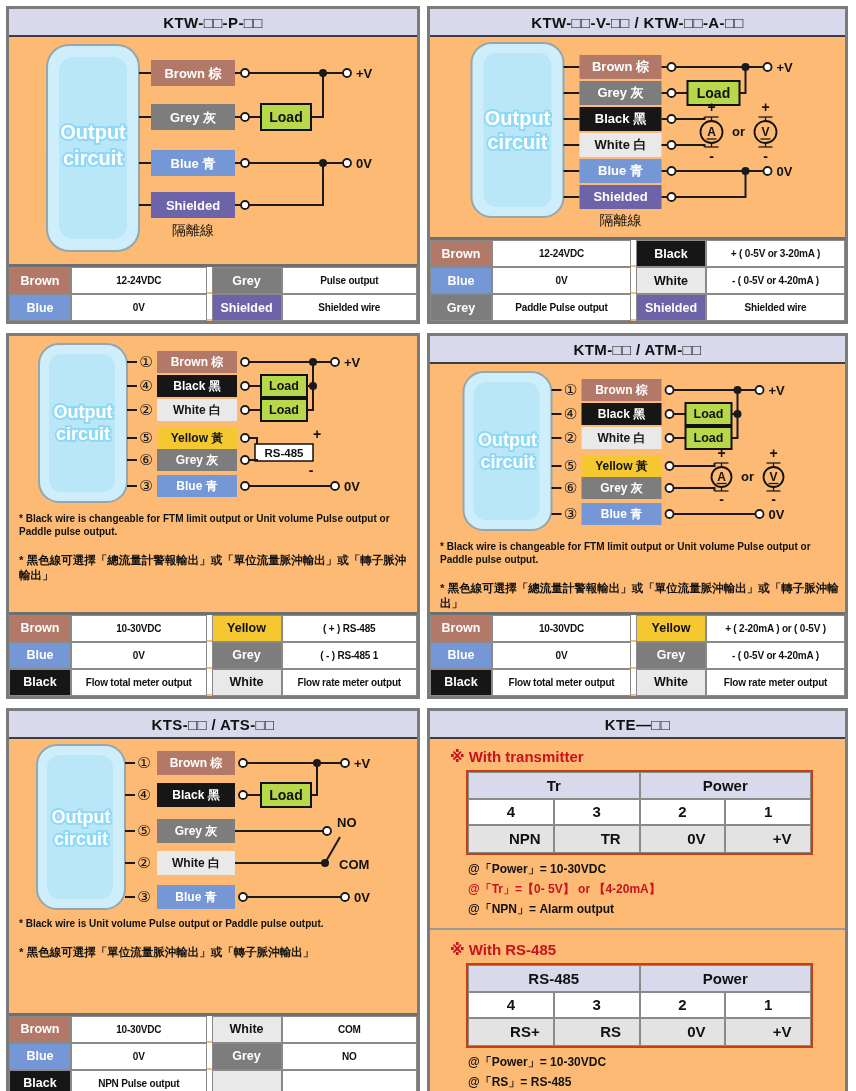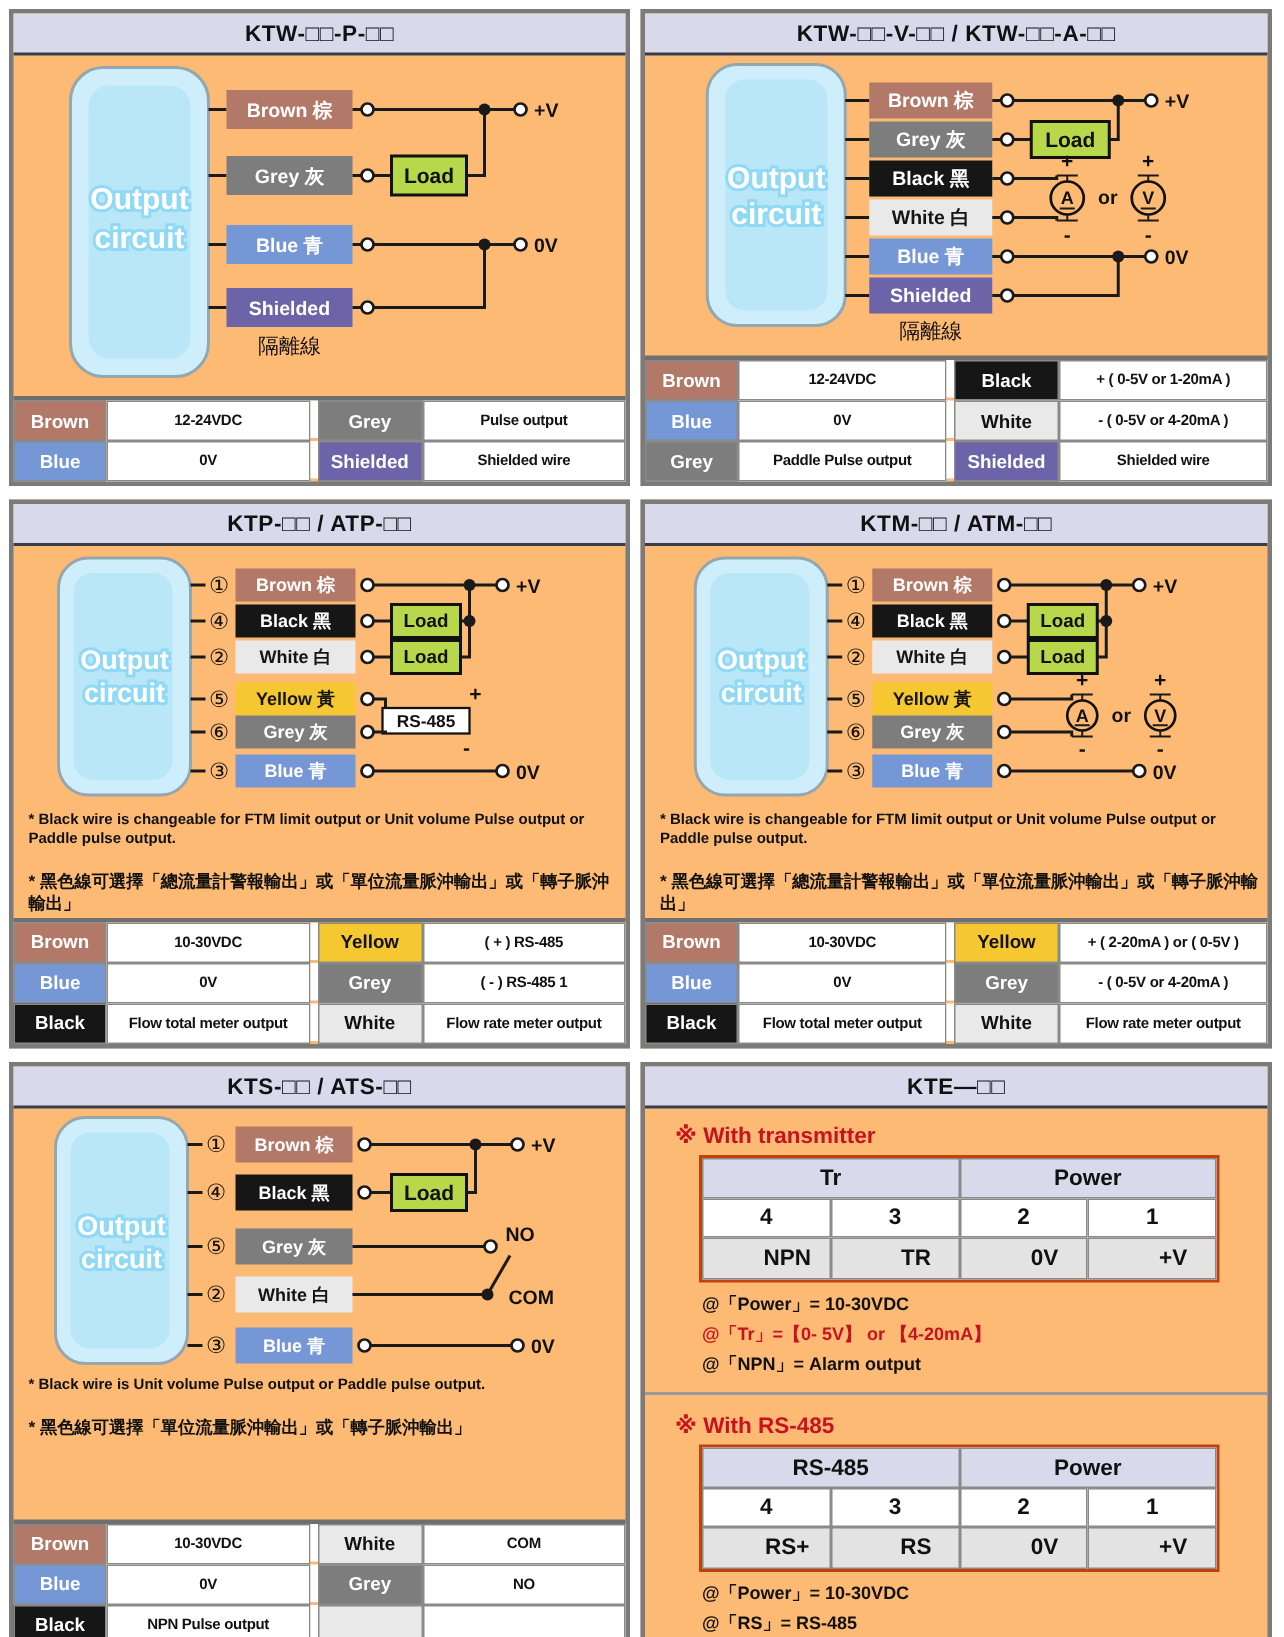--- a/index.html
+++ b/index.html
@@ -237,37 +237,36 @@
           <text class="cjk" x="187" y="186">隔離線</text>
         </g>
       </svg>
     </div>
     <div class="bottom">
       <div class="wtable">
         <div class="wc chip-brown">Brown</div>
         <div class="wc val">12-24VDC</div>
         <div class="wc gap"></div>
         <div class="wc chip-black">Black</div>
-        <div class="wc val">+ ( 0-5V or 1-20mA )</div>
+        <div class="wc val">+ ( 0-5V or 3-20mA )</div>
         <div class="wc chip-blue">Blue</div>
         <div class="wc val">0V</div>
         <div class="wc gap"></div>
         <div class="wc chip-white">White</div>
         <div class="wc val">- ( 0-5V or 4-20mA )</div>
         <div class="wc chip-grey">Grey</div>
         <div class="wc val">Paddle Pulse output</div>
         <div class="wc gap"></div>
         <div class="wc chip-shielded">Shielded</div>
         <div class="wc val">Shielded wire</div>
       </div>
     </div>
   </section>
 
   <section class="panel">
-    <header class="panel-title">KTP-□□ / ATP-□□</header>
     <div class="diagram">
       <svg viewBox="0 0 408 170" height="170">
         <g>
           <rect class="blockO" x="30" y="6" width="88" height="158" rx="20"></rect>
           <rect class="blockI" x="40" y="16" width="66" height="138" rx="13"></rect>
           <text class="octext sm" x="74" y="80">Output</text>
           <text class="octext sm" x="74" y="102">circuit</text>
         </g>
         <g>
           <line class="w" x1="118" y1="24" x2="128" y2="24"></line>

